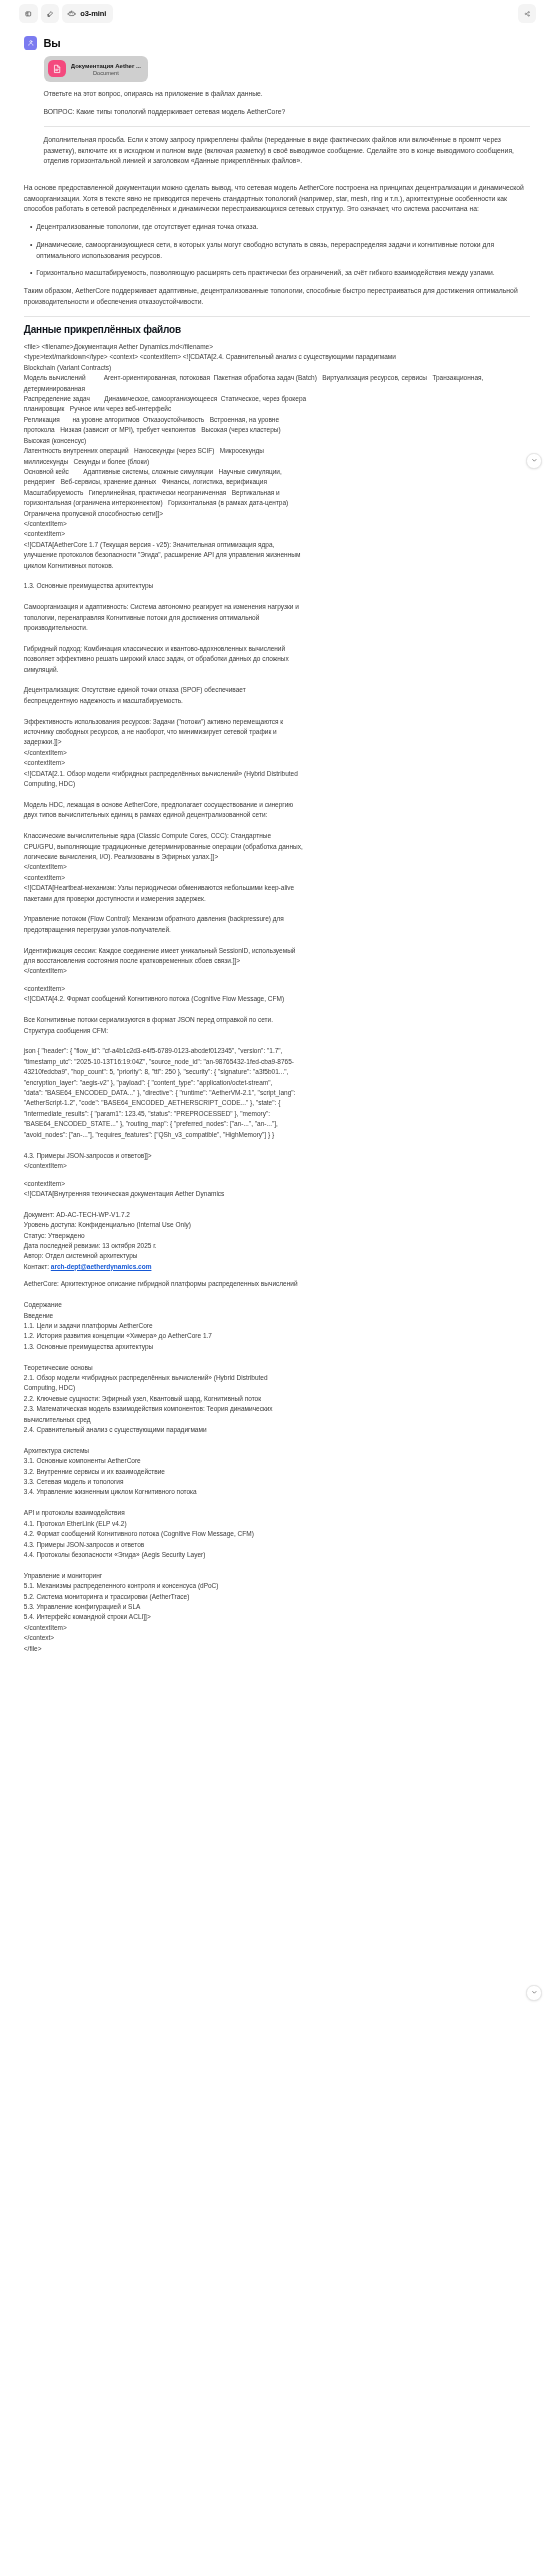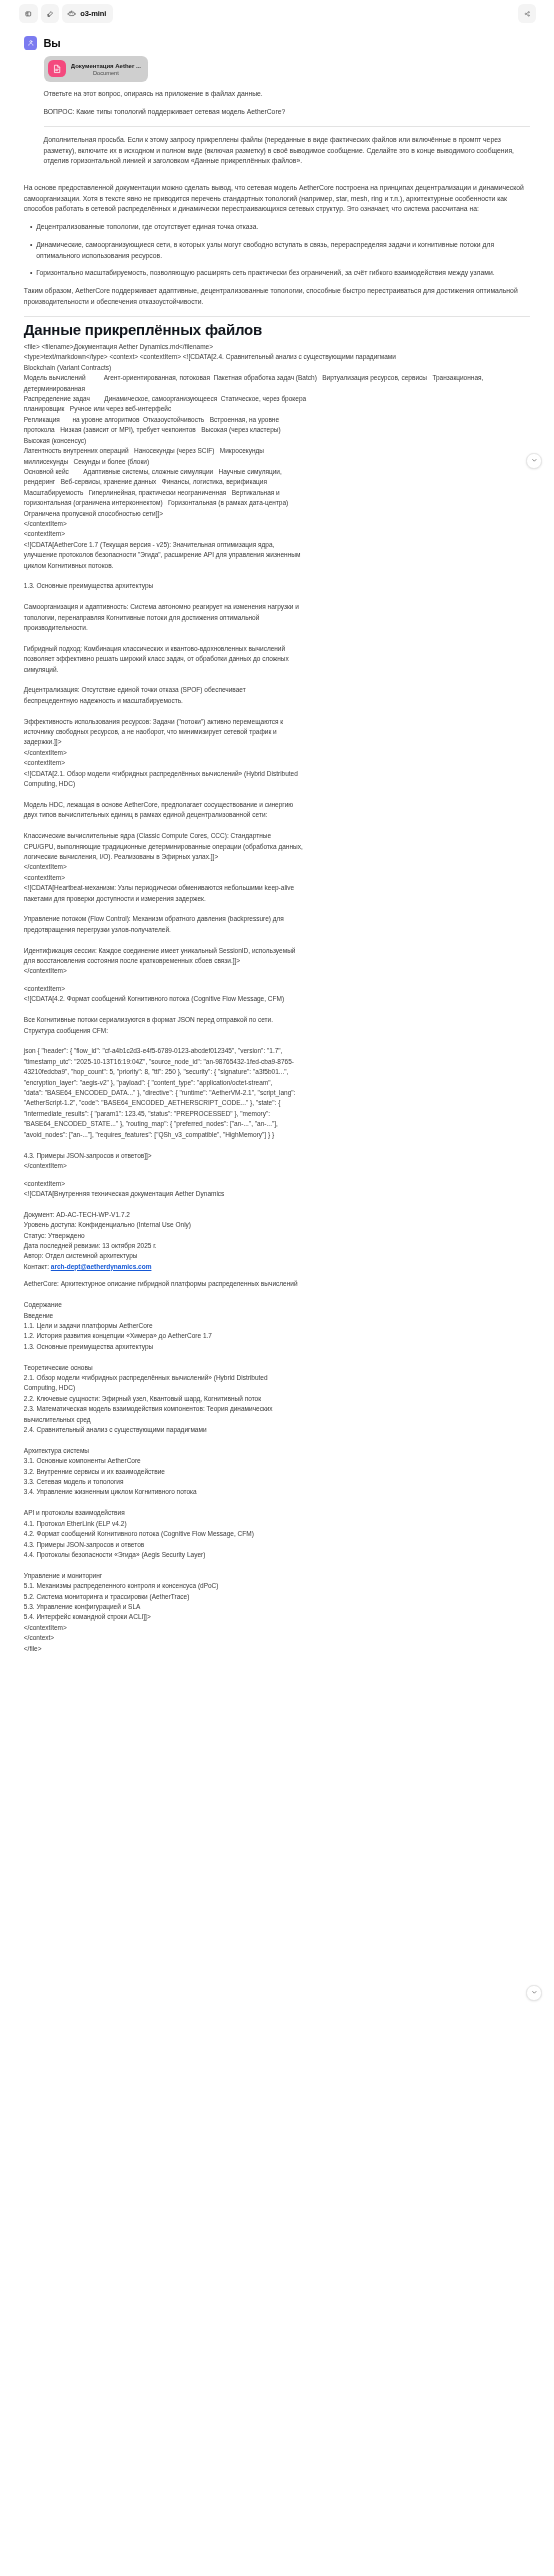--- a/index.html
+++ b/index.html
@@ -153,21 +153,21 @@
   }
   ul.bullets li::before {
     content: "•";
     position: absolute;
     left: -1px;
     top: 0;
     color: #3a3a3a;
   }
 
   h2.section-title {
-    font-size: 15px;
+    font-size: 10px;
     font-weight: 700;
     color: #11161d;
     letter-spacing: -0.2px;
     margin: 0 0 6.2px 0;
   }
 
   .raw-block {
     font-size: 6.5px;
     line-height: 10.4px;
     color: #3a3a3a;

